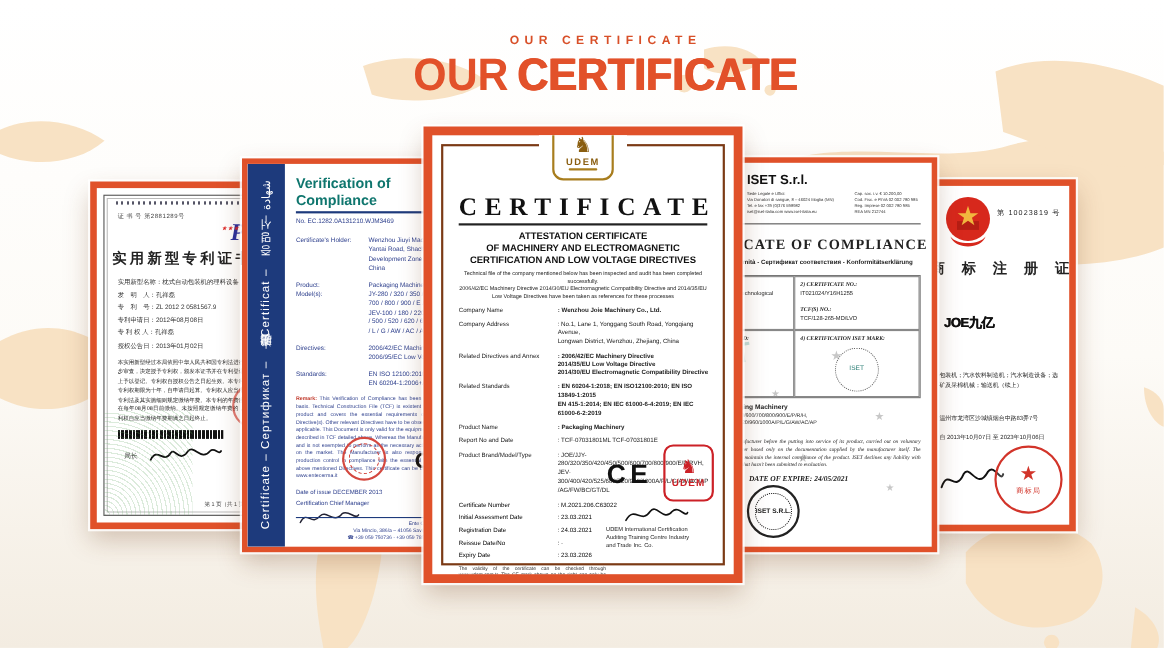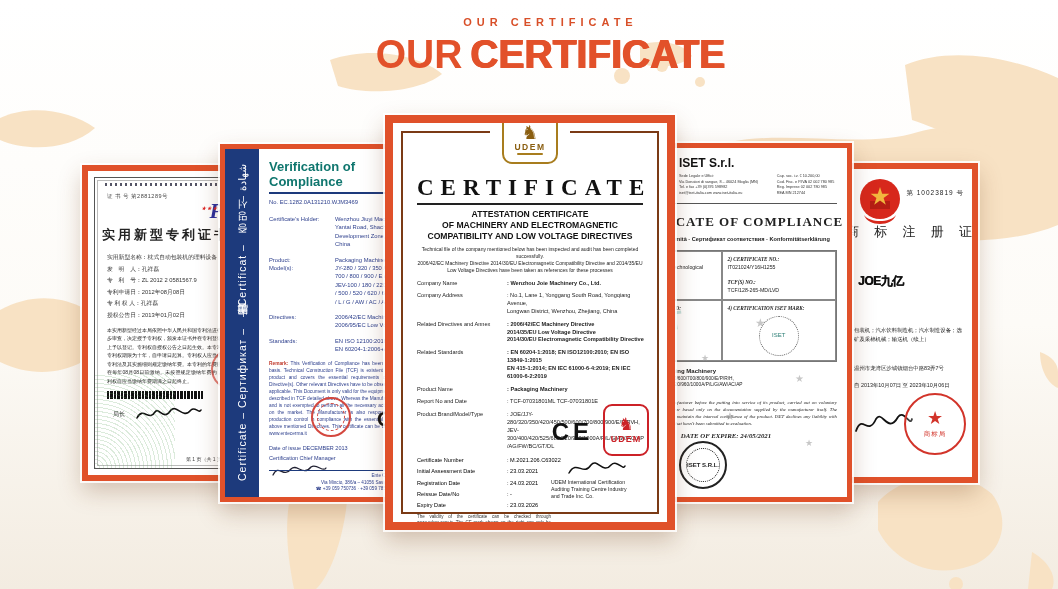--- a/index.html
+++ b/index.html
@@ -5,21 +5,21 @@
   * { margin:0; padding:0; box-sizing:border-box; }
   html,body { width:1058px; height:589px; }
   body { font-family:"Liberation Sans", sans-serif; position:relative; overflow:hidden;
          background:linear-gradient(180deg,#ffffff 0%,#fdfbf7 55%,#f3ece1 100%); }
   .pre { white-space:pre-line; }
 
   
   .map { position:absolute; inset:0; z-index:0; }
 
   
-  .header { position:absolute; top:16px; left:0; right:0; text-align:center; z-index:6;padding-left:43px; }
+  .header { position:absolute; top:31px; left:0; right:0; text-align:center; z-index:6;padding-left:43px; }
   .eyebrow { font-size:11px; font-weight:700; letter-spacing:5px; color:#d84f28; }
   .big-title { margin-top:4px; font-size:39px; font-weight:700; color:#e2512a;
                transform:scaleY(1.06); letter-spacing:0; }
   .big-title .heavy { text-shadow:0.7px 0 0 currentColor, -0.7px 0 0 currentColor; margin-left:8px; }
 
   
   .card { position:absolute; background:#fff; border:6px solid #e0512a; overflow:hidden;
           box-shadow:0 0 0 2px rgba(255,255,255,.85), 0 10px 22px rgba(110,60,25,.28); }
   .c-patent { left:82px;  top:165px; width:168px; height:316px; z-index:3; }
   .c-ecm    { left:220px; top:144px; width:222px; height:358px; z-index:4; border-width:5px; }
@@ -128,21 +128,21 @@
   .i-stamprow { position:relative; height:54px; }
   .i-stamp { position:absolute; left:64px; top:2px; width:48px; height:48px; border-radius:50%; border:2px solid #222;
              display:flex; align-items:center; justify-content:center; }
   .i-stamp i { width:34px; height:34px; border-radius:50%; border:1px dotted #222; display:flex; align-items:center;
                justify-content:center; font-style:normal; font-size:6px; font-weight:700; }
   .i-star { position:absolute; color:#9a9a9a; opacity:.55; }
 
   
   .t-main { position:absolute; inset:0; padding:8px; color:#222; }
   .t-num { position:absolute; right:8px; top:20px; font-size:6.5px; letter-spacing:1px; }
-  .t-title { margin-top:46px; margin-left:-8px; font-family:"Liberation Serif",serif; font-weight:400;
+  .t-title { margin-top:58px; margin-left:-8px; font-family:"Liberation Serif",serif; font-weight:700;
              font-size:13px; letter-spacing:6px; white-space:nowrap; }
   .t-brand { margin-top:32px; margin-left:4px; font-size:12px; font-weight:700; letter-spacing:-.5px; color:#111;
              text-shadow:.5px 0 0 currentColor; }
   .t-goods { margin-top:36px; font-size:5.4px; line-height:1.6; }
   .t-addr { margin-top:22px; font-size:5.4px; }
   .t-valid { margin-top:10px; font-size:5.4px; }
   .t-sigrow { position:relative; height:66px; }
   .t-stamp { position:absolute; right:-2px; top:4px; width:62px; height:62px; border-radius:50%;
              border:2.5px solid #d2342a; display:flex; flex-direction:column; align-items:center;
              justify-content:center; color:#d2342a; background:rgba(255,255,255,.2); }
@@ -258,21 +258,21 @@
         <div class="u-badge">
           <span class="crown">♛</span>
           <span class="horse">♞</span>
           <span class="name">UDEM</span>
           <span class="bar"></span>
         </div>
       </div>
       <div class="u-title">CERTIFICATE</div>
       <div class="u-sub pre">ATTESTATION CERTIFICATE
 OF MACHINERY AND ELECTROMAGNETIC
-COMPATIBILITY AND LOW VOLTAGE DIRECTIVES</div>
+CERTIFICATION AND LOW VOLTAGE DIRECTIVES</div>
       <div class="u-intro pre">Technical file of the company mentioned below has been inspected and audit has been completed successfully.
 2006/42/EC Machinery Directive 2014/30/EU Electromagnetic Compatibility Directive and 2014/35/EU Low Voltage Directives have been taken as references for these processes</div>
       <div class="u-rows">
         <div>Company Name</div>
           <div class="val b pre">Wenzhou Joie Machinery Co., Ltd.</div>
         <div>Company Address</div>
           <div class="val pre">No.1, Lane 1, Yonggang South Road, Yongqiang Avenue,
 Longwan District, Wenzhou, Zhejiang, China</div>
         <div>Related Directives and Annex</div>
           <div class="val b pre">2006/42/EC Machinery Directive

